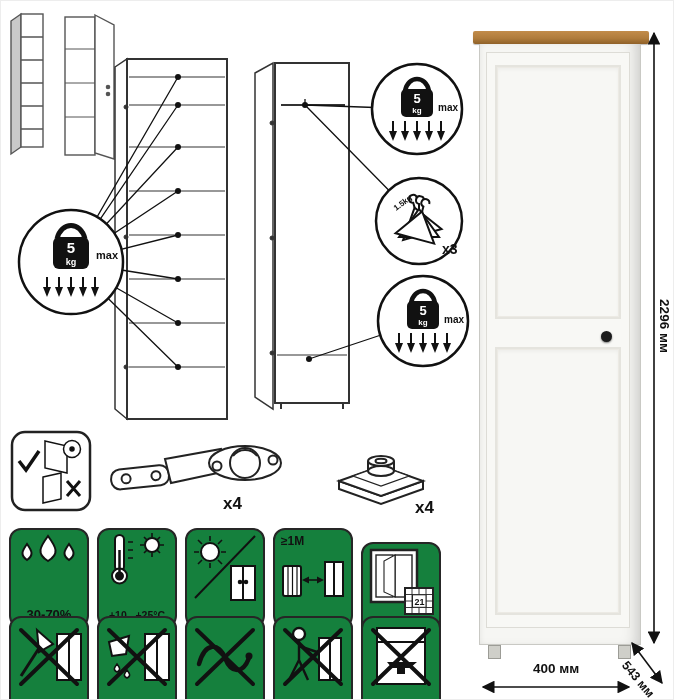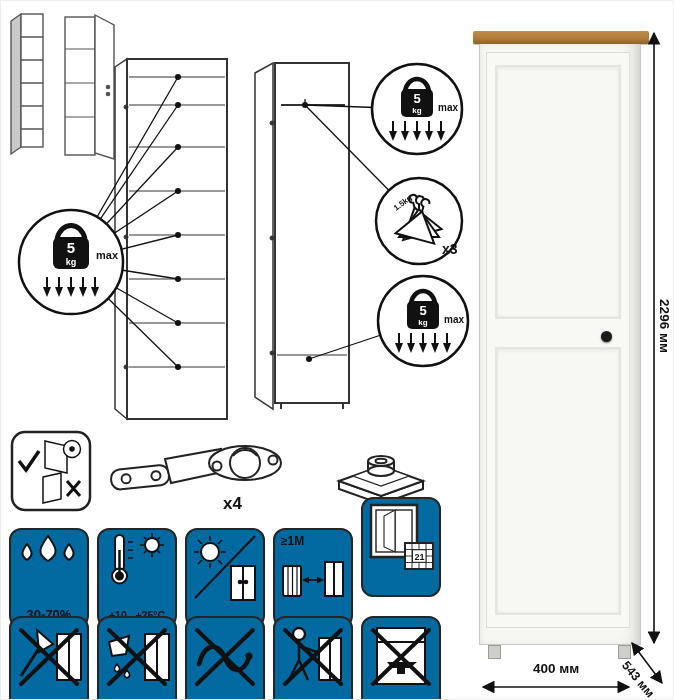--- a/index.html
+++ b/index.html
@@ -2,21 +2,21 @@
 <html><head>
 <meta charset="utf-8">
 <style>
   html,body{margin:0;padding:0;background:#fff;}
   .page{position:relative;width:674px;height:700px;background:#ffffff;overflow:hidden;
         font-family:"Liberation Sans",sans-serif;color:#111;border:1px solid #ededed;box-sizing:border-box;}
   .abs{position:absolute;}
   svg text{font-family:"Liberation Sans",sans-serif;font-weight:bold;fill:#111;}
   .wt{fill:#ffffff;}
   .cond-cell{position:absolute;width:80px;height:100px;border:2.5px solid #262626;border-radius:12px;
-             background:#0369a1;box-sizing:border-box;}
+             background:#15803d;box-sizing:border-box;}
   .cond-label{position:absolute;left:0;right:0;bottom:4px;text-align:center;font-weight:bold;font-size:13px;}
   .cond-label.small{font-size:10.5px;bottom:5px;}
   .cond-topleft{position:absolute;top:4px;left:6px;font-weight:bold;font-size:12px;}
   
   .cab-top{position:absolute;left:472px;top:30px;width:176px;height:13px;border-radius:2px;
            background:linear-gradient(180deg,#c28c4a 0%,#b07c3c 55%,#8f6128 100%);
            box-shadow:0 1px 1px rgba(0,0,0,.25);}
   .cab-body{position:absolute;left:478px;top:43px;width:162px;height:601px;background:#f6f6f3;
             border:1px solid #c9c9c4;border-top:none;box-sizing:border-box;
             box-shadow:inset -12px 0 16px -10px rgba(0,0,0,.22), inset 3px 0 6px -3px rgba(0,0,0,.08);}
@@ -261,21 +261,21 @@
         <path d="M13 36 V66 M17.5 36 V66 M22 36 V66" stroke-width="1.2"></path>
         <rect x="50" y="32" width="18" height="34"></rect>
         <path d="M59 32 V66"></path>
       </g>
       <line x1="31" y1="50" x2="45" y2="50" stroke="#111" stroke-width="1.6"></line>
       <polygon points="27,50 34,46.5 34,53.5" fill="#111"></polygon>
       <polygon points="49,50 42,46.5 42,53.5" fill="#111"></polygon>
     </svg>
   </div>
 
-  <div class="cond-cell" style="left:360px;top:496px">
+  <div class="cond-cell" style="left:360px;top:541px">
     <svg width="75" height="75" viewBox="0 0 75 75">
       <g stroke="#222" fill="#fff">
         <rect x="8" y="6" width="46" height="52" stroke-width="2.5"></rect>
         <rect x="13" y="11" width="17" height="42" stroke-width="1.4"></rect>
         <rect x="32" y="11" width="17" height="42" stroke-width="1.4"></rect>
         <polygon points="32,11 21,17 21,48 32,53" stroke-width="1.1"></polygon>
         <rect x="42" y="44" width="28" height="26" stroke-width="2"></rect>
         <path d="M49 44 V70 M56 44 V70 M63 44 V70 M42 50.5 H70 M42 57 H70 M42 63.5 H70" stroke-width="0.9"></path>
         <rect x="49.5" y="50.8" width="13.5" height="12.5" stroke-width="1"></rect>
       </g>

